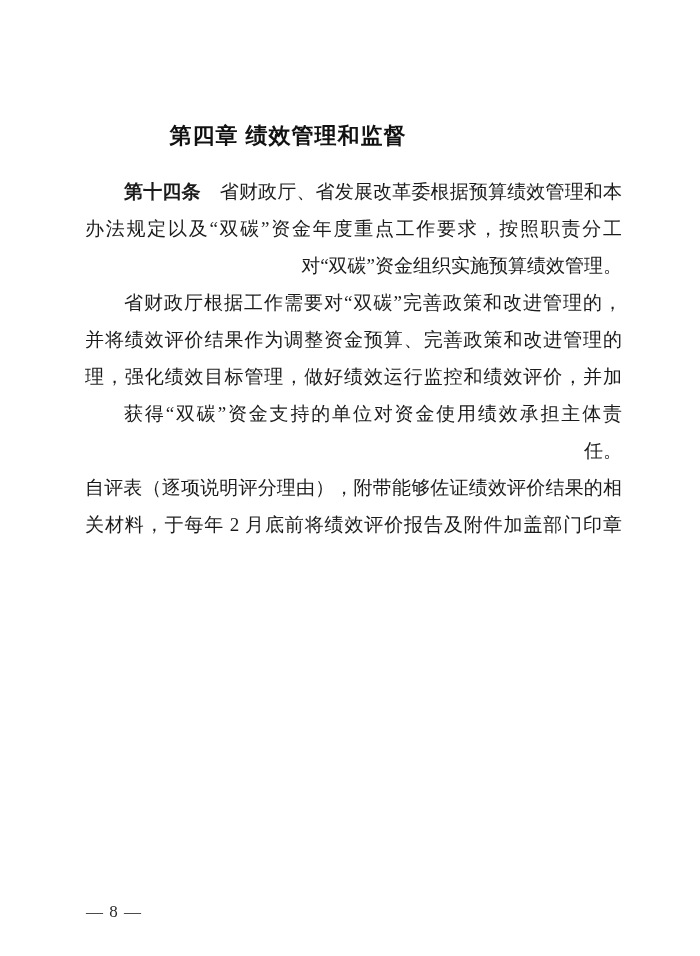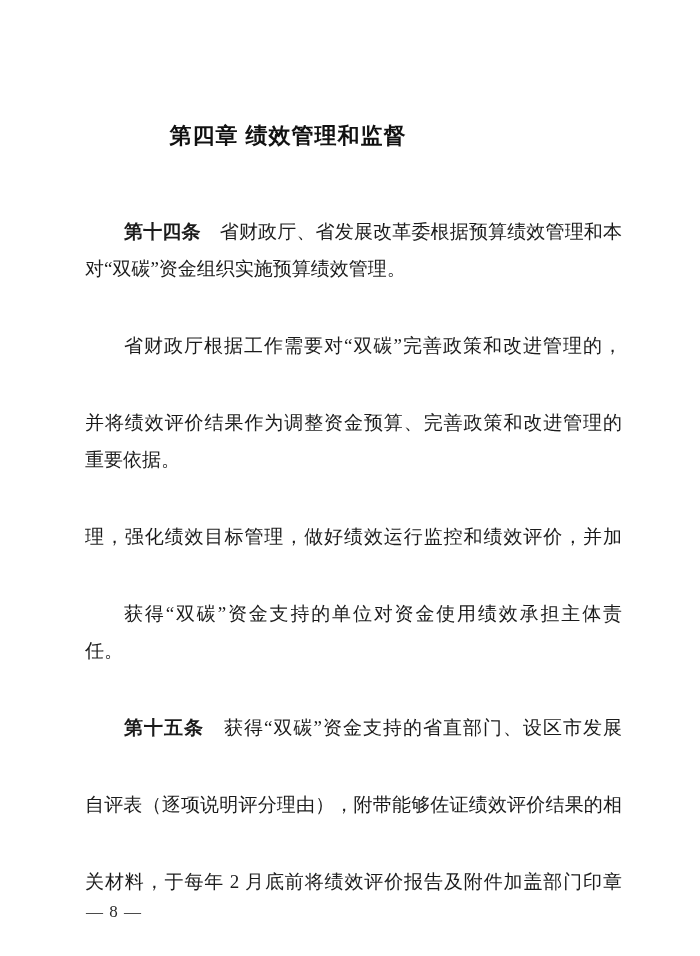--- a/index.html
+++ b/index.html
@@ -32,29 +32,28 @@
   .doc-body {
     position: absolute;
     top: 173px;
     left: 85px;
     width: 537px;
   }
   .line {
     height: 37px;
     line-height: 37px;
     font-size: 19px;
-    text-align: left;
+    text-align: right;
     white-space: normal;
     overflow: hidden;
     color: #1b1b1b;
   }
   .line.just {
     text-align: justify;
     text-align-last: justify;
-    margin-top: 40px;
   }
   .line.indent {
     padding-left: 39px;
   }
   .line .bold {
     font-weight: bold;
   }
   .page-footer {
     position: absolute;
     top: 901px;
@@ -67,26 +66,25 @@
   }
 </style>
 </head>
 <body>
 
 <div class="page">
   <div class="chapter-title">第四章 绩效管理和监督</div>
 
   <div class="doc-body">
       <div class="line indent just"><span class="bold">第十四条</span><span>　省财政厅、省发展改革委根据预算绩效管理和本</span></div>
+      <div class="line just"><span>办法规定以及“双碳”资金年度重点工作要求，按照职责分工</span></div>
       <div class="line"><span>对“双碳”资金组织实施预算绩效管理。</span></div>
       <div class="line indent just"><span>省财政厅根据工作需要对“双碳”完善政策和改进管理的，</span></div>
       <div class="line just"><span>并将绩效评价结果作为调整资金预算、完善政策和改进管理的</span></div>
-      <div class="line"><span>重要依据。</span></div>
       <div class="line just"><span>理，强化绩效目标管理，做好绩效运行监控和绩效评价，并加</span></div>
       <div class="line indent just"><span>获得“双碳”资金支持的单位对资金使用绩效承担主体责</span></div>
       <div class="line"><span>任。</span></div>
-      <div class="line indent just"><span class="bold">第十五条</span><span>　获得“双碳”资金支持的省直部门、设区市发展</span></div>
       <div class="line just"><span>自评表（逐项说明评分理由），附带能够佐证绩效评价结果的相</span></div>
       <div class="line just"><span>关材料，于每年 2 月底前将绩效评价报告及附件加盖部门印章</span></div>
     </div>
 
   <div class="page-footer">— 8 —</div>
 </div>
 
 </body></html>

